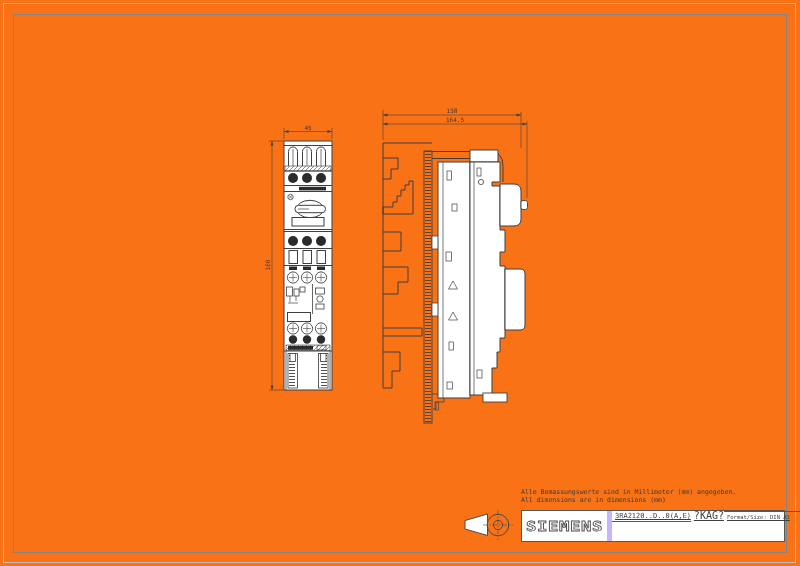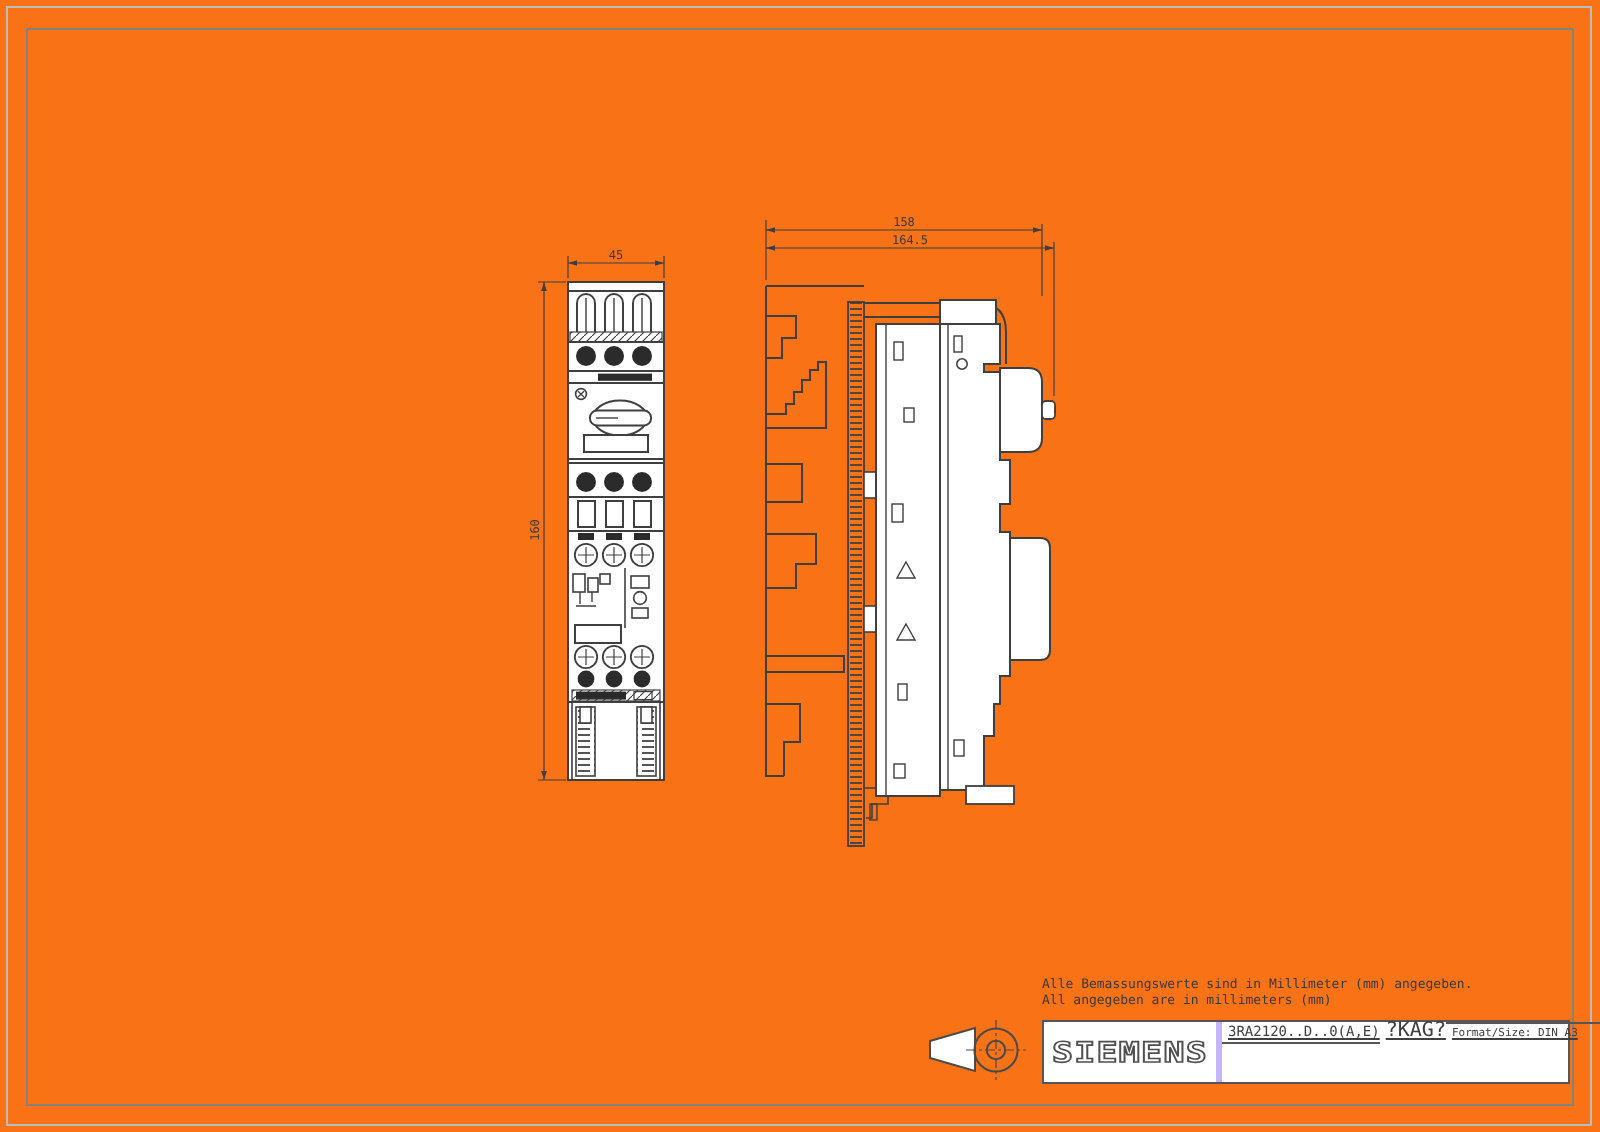--- a/index.html
+++ b/index.html
@@ -19,21 +19,21 @@
   .drawing-svg{position:absolute;left:0;top:0;}
   .notes{
     position:absolute;left:521px;top:489px;
     font-size:6.5px;line-height:7.6px;white-space:nowrap;color:#3a3a3a;
   }
   .tblock{
     position:absolute;left:521px;top:510px;width:264px;height:32px;
     border:1px solid #565656;display:flex;background:#fff;box-sizing:border-box;
   }
   .tblock .logo-cell{
-    width:90px;border-right:3px solid #c4b5fd;display:flex;
+    width:90px;border-right:5px solid #c4b5fd;display:flex;
     align-items:center;justify-content:center;box-sizing:border-box;
   }
   .tblock .right-cell{flex:1;display:flex;text-decoration:underline;}
   .row-part{
     height:11px;font-size:7px;line-height:11px;padding-left:3px;
     border-bottom:1px solid #565656;white-space:nowrap;box-sizing:border-box;
   }
   .row-ref{height:9px;font-size:10px;line-height:9px;padding-left:3px;white-space:nowrap;}
   .row-meta{
     flex:1;display:flex;border-top:1px solid #565656;box-sizing:border-box;
@@ -233,21 +233,21 @@
     <g stroke="#4a4a4a" fill="none" stroke-width="1">
       <path d="M465,520.5 L487.5,514 V535.5 L465,529 Z" fill="#ffffff"></path>
       <circle cx="498" cy="525" r="10.8"></circle>
       <circle cx="498" cy="525" r="4.6"></circle>
       <path d="M483,525 H513 M498,510 V540" stroke-width="0.6" stroke-dasharray="5 1.5 1.5 1.5"></path>
     </g>
   </svg>
 
   <div class="notes">
     <div>Alle Bemassungswerte sind in Millimeter (mm) angegeben.</div>
-    <div>All angegeben are in millimeters (mm)</div>
+    <div>All dimensions are in dimensions (mm)</div>
   </div>
 
   <div class="tblock">
     <div class="logo-cell">
       <svg width="86" height="24" viewBox="0 0 86 24">
         <text x="43" y="17" text-anchor="middle" font-size="14" font-weight="bold" font-family="DejaVu Sans, sans-serif" fill="none" stroke="#4f4f4f" stroke-width="0.8" letter-spacing="0.5" textLength="78" lengthAdjust="spacingAndGlyphs">SIEMENS</text>
       </svg>
     </div>
     <div class="right-cell">
       <div class="row-part">3RA2120..D..0(A,E)</div>

